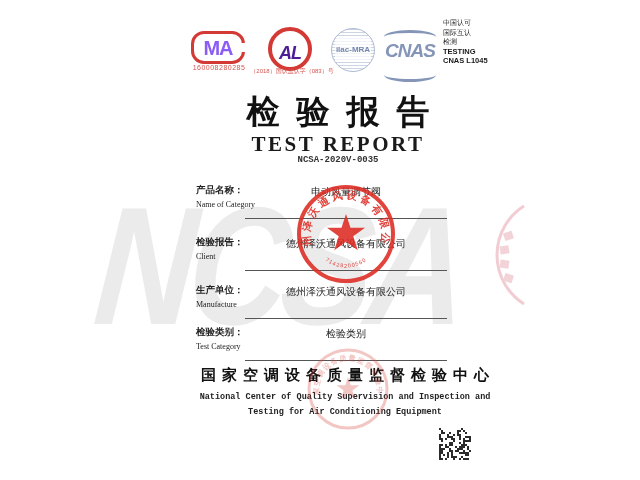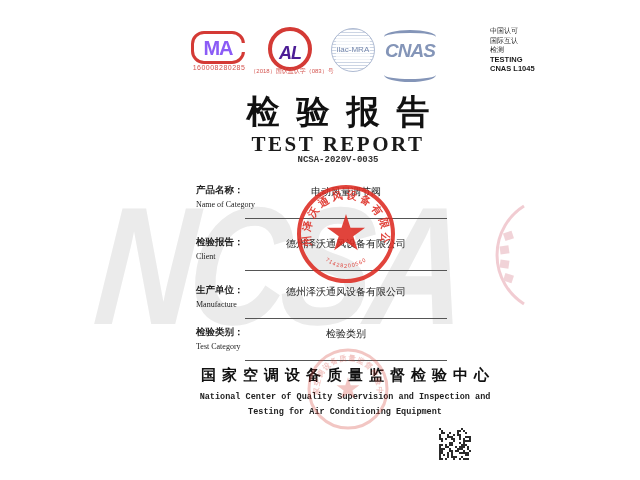--- a/index.html
+++ b/index.html
@@ -32,32 +32,32 @@
     border:4px solid #d43a35; border-radius:50%;
     display:flex; align-items:center; justify-content:center; }
   #cal-logo .al { font-size:18px; font-weight:bold; color:#4c1d95; font-style:italic; letter-spacing:-1px; line-height:1;margin-top:8px; }
   #cal-caption { left:240px; top:67px; width:104px; text-align:center;
     font-size:6px; color:#d45550; white-space:nowrap; }
 
   #ilac-logo { left:331px; top:28px; width:44px; height:44px;
     border:1px solid #aebad2; border-radius:50%;
     background:repeating-linear-gradient(0deg,#ffffff 0 2px,#ccd5e4 2px 3px);
     display:flex; align-items:center; justify-content:center; overflow:hidden; }
-  #ilac-logo .ilac-text { font-size:8px; font-weight:normal; color:#7487ad;
+  #ilac-logo .ilac-text { font-size:8px; font-weight:bold; color:#7487ad;
     background:rgba(255,255,255,0.7); padding:8px 1px; line-height:1.1; }
 
   #cnas-logo { left:382px; top:30px; width:56px; height:52px; }
   #cnas-logo .cnas-text { position:absolute; left:0; top:11px; width:56px; text-align:center;
     font-size:19px; font-weight:bold; font-style:italic; color:#8495b8; letter-spacing:-1px; line-height:1; }
   #cnas-logo .arc-top { position:absolute; left:2px; top:0; width:52px; height:14px;
     border-top:3px solid #8495b8; border-radius:50%; }
   #cnas-logo .arc-bottom { position:absolute; left:2px; bottom:0; width:52px; height:14px;
     border-bottom:3px solid #8495b8; border-radius:50%; }
 
-  #accreditation { left:443px; top:26px; line-height:9.5px;margin-left:47px; }
+  #accreditation { left:443px; top:18px; line-height:9.5px; }
   #accreditation .zh { font-size:7px; color:#2a2a2a; }
   #accreditation .en { font-size:7.5px; font-weight:bold; color:#1a1a1a; }
 
   
   #title-zh { left:18px; top:90px; width:640px; text-align:center;
     font-size:33px; font-weight:bold; letter-spacing:17px; padding-left:17px; color:#111; }
   #title-en { left:18px; top:132px; width:640px; text-align:center;
     font-family:"Liberation Serif", serif; font-size:21px; font-weight:600;
     letter-spacing:2.5px; color:#1a1a1a; }
   #report-no { left:18px; top:155px; width:640px; text-align:center;

